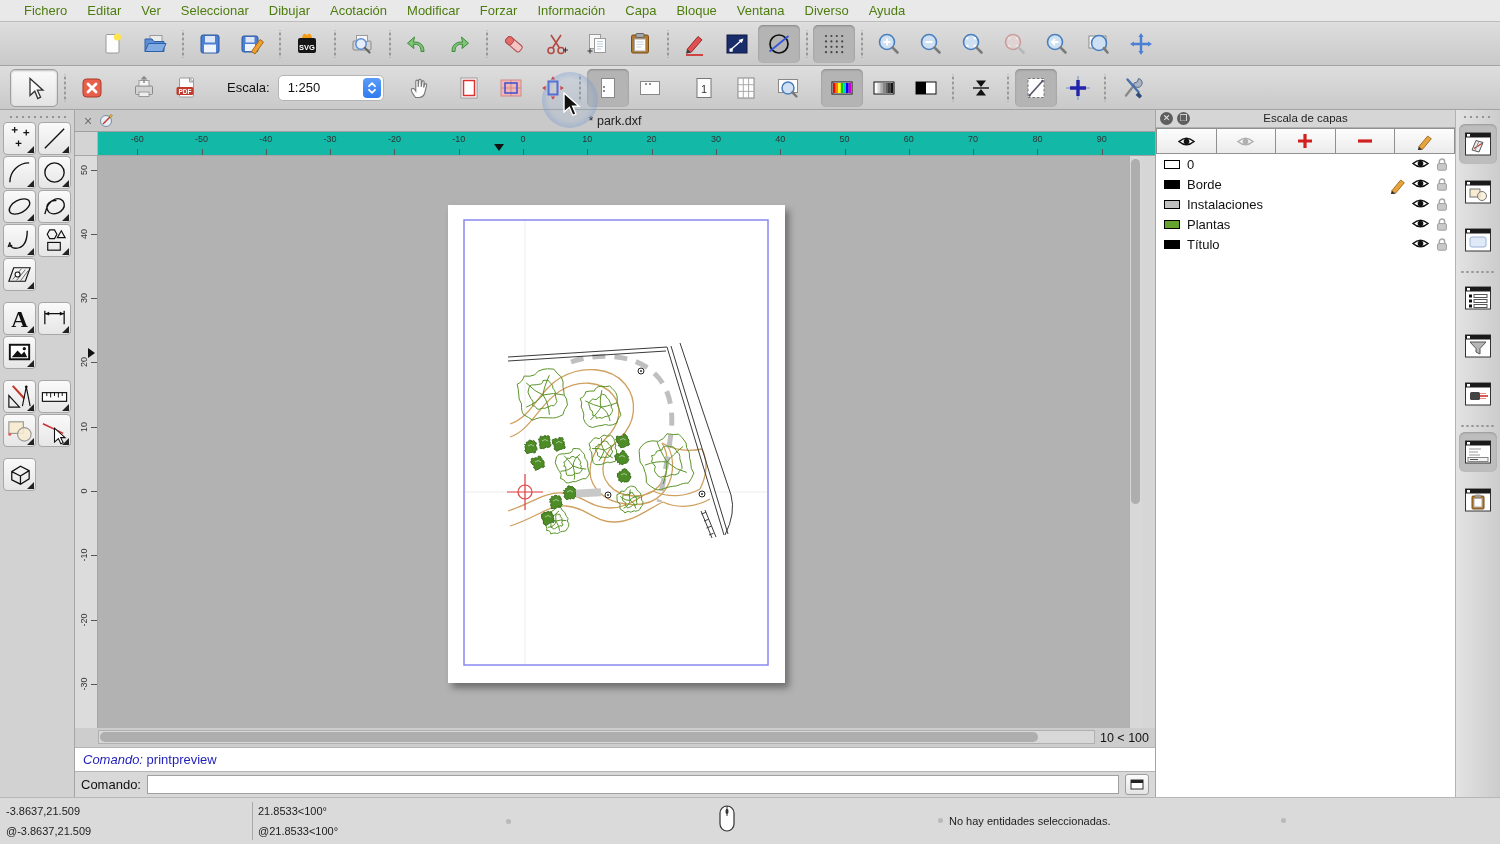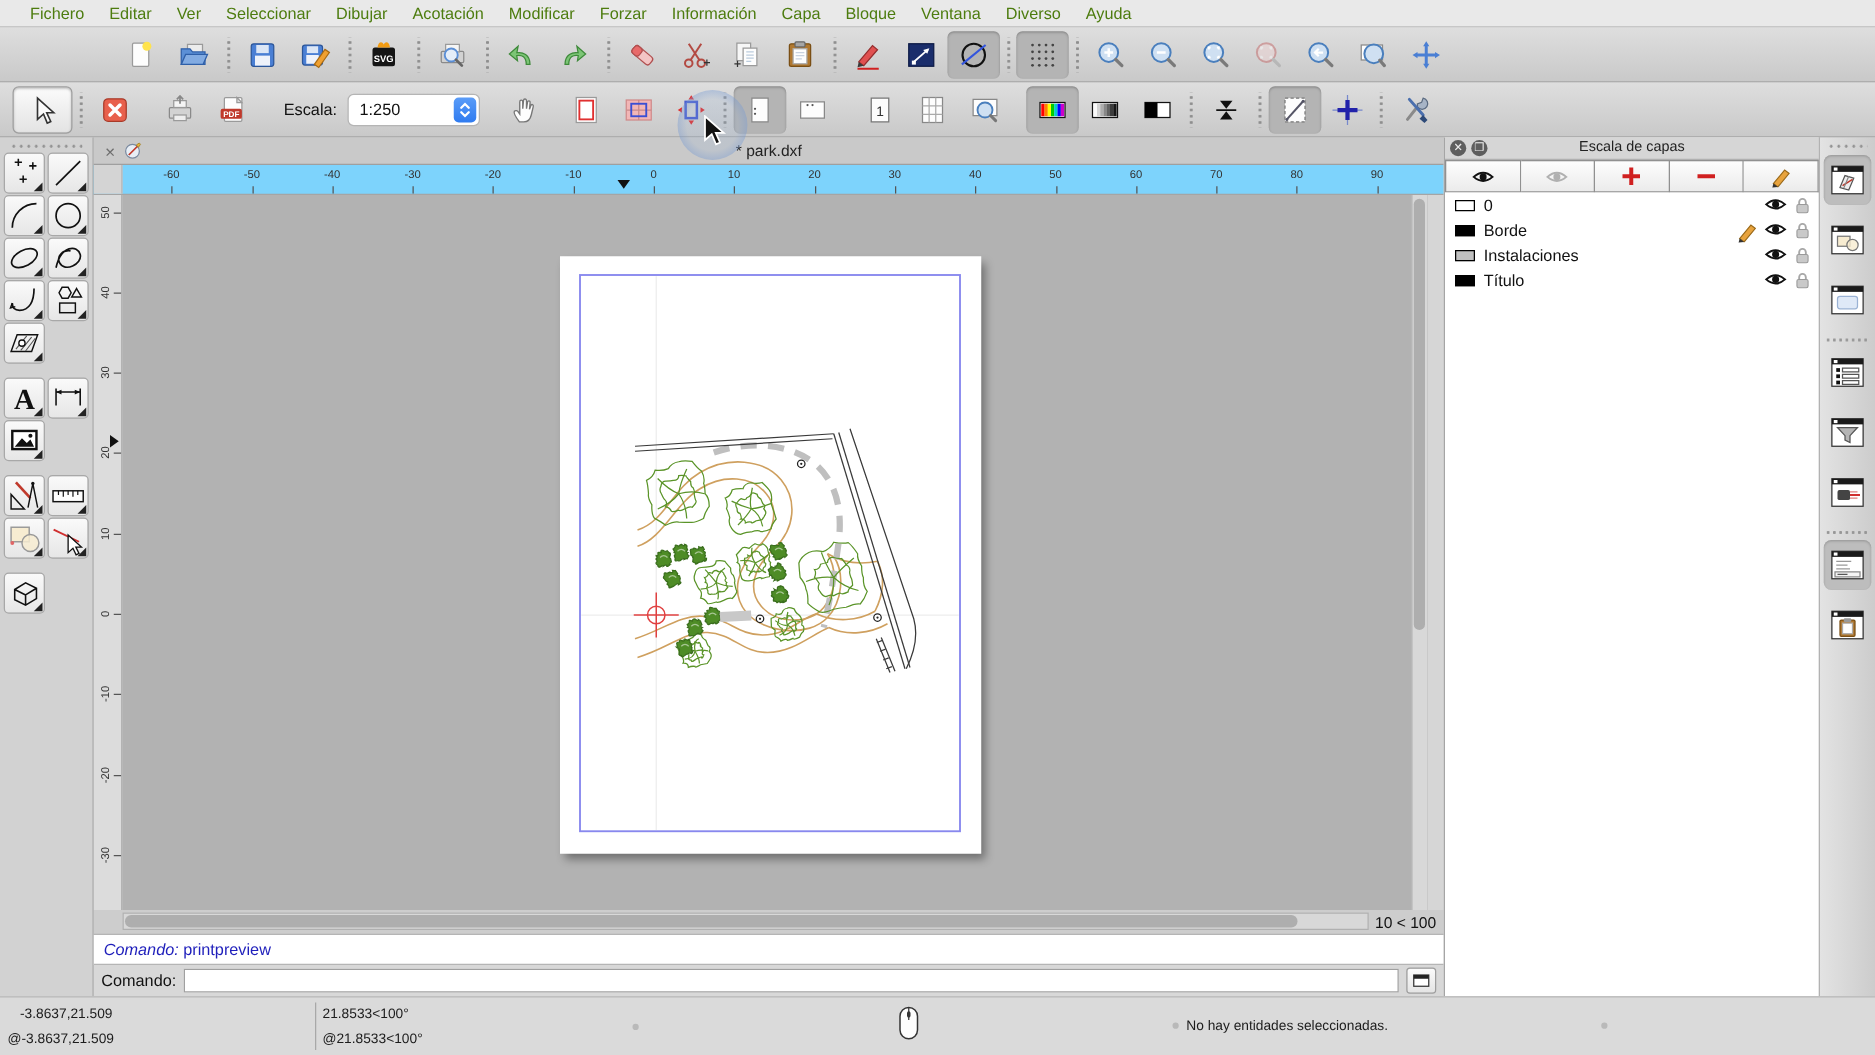--- a/index.html
+++ b/index.html
@@ -37,21 +37,21 @@
           background-image:radial-gradient(circle,#949494 1px,transparent 1.4px);background-size:6px 4px;background-repeat:repeat-x;}
   .tool{position:absolute;width:33px;height:33px;background:linear-gradient(#fafafa,#e6e6e6);
         border:1px solid #a8a8a8;border-radius:4px;box-sizing:border-box;display:flex;align-items:center;justify-content:center;}
   .tool::after{content:"";position:absolute;right:1px;bottom:1px;border-style:solid;border-width:0 0 7px 7px;
         border-color:transparent transparent #222 transparent;}
   .center{position:absolute;left:75px;top:0;width:1080px;height:687px;}
   .tabbar{position:absolute;left:0;top:0;width:1080px;height:22px;background:#c9c9c9;border-bottom:1px solid #9f9f9f;box-sizing:border-box;}
   .tab-close{position:absolute;left:6px;top:3px;font-size:14px;color:#6e6e6e;width:14px;text-align:center;line-height:16px;}
   .tab-appicon{position:absolute;left:24px;top:3px;}
   .tab-title{position:absolute;left:0;top:0;width:100%;text-align:center;font-size:12.5px;color:#222;line-height:22px;}
-  .rulerh{position:absolute;left:0;top:22px;width:1080px;height:24px;background:#7dd3fc;border-bottom:1px solid #a5a5a5;box-sizing:border-box;overflow:hidden;}
+  .rulerh{position:absolute;left:0;top:22px;width:1080px;height:24px;background:#14b8a6;border-bottom:1px solid #a5a5a5;box-sizing:border-box;overflow:hidden;}
   .ruler-corner{position:absolute;left:0;top:0;width:23px;height:24px;background:#d4d4d4;border-right:1px solid #b5b5b5;box-sizing:border-box;}
   .rh-num{position:absolute;top:2px;transform:translateX(-50%);font-size:9px;color:#333;}
   .rh-tick{position:absolute;bottom:0;width:1px;height:6px;background:#555;}
   .rh-marker{position:absolute;top:12px;width:0;height:0;border:5px solid transparent;border-top:7px solid #111;transform:translateX(-50%);}
   .canvasrow{position:absolute;left:0;top:46px;width:1080px;height:572px;}
   .rulerv{position:absolute;left:0;top:0;width:23px;height:572px;background:#dcdcdc;border-right:1px solid #a5a5a5;box-sizing:border-box;overflow:hidden;}
   .rv-num{position:absolute;left:2px;width:14px;text-align:center;font-size:9px;color:#333;transform:translateY(-50%) rotate(-90deg);}
   .rv-tick{position:absolute;right:0;height:1px;width:6px;background:#555;}
   .rv-marker{position:absolute;left:13px;width:0;height:0;border:5px solid transparent;border-left:7px solid #111;transform:translateY(-50%);}
   .viewport{position:absolute;left:23px;top:0;width:1044px;height:572px;background:#b2b2b2;overflow:hidden;}
@@ -868,20 +868,32 @@
             <span class="ico" style="right: 24px;"><svg width="21" height="15" viewBox="0 0 22 16">
                 <path d="M3 8 Q11 1 19 8 Q11 15 3 8 Z" fill="none" stroke="#111" stroke-width="1.7"></path>
                 <circle cx="11" cy="8" r="3" fill="#111"></circle>
               </svg></span>
             <span class="ico" style="right: 5px;"><svg width="16" height="16" viewBox="0 0 18 17">
                 <path d="M6 8 V6 a3 3 0 0 1 6 0 V8" fill="none" stroke="#a8a8a8" stroke-width="1.7"></path>
                 <rect x="4" y="8" width="10" height="7.5" rx="1.5" fill="#c9c9c9" stroke="#9a9a9a"></rect>
               </svg></span>
           </div>
           <div class="layer-row">
+            <div class="sw" style="background: rgb(102, 163, 46);"></div>
+            <span class="nm">Plantas</span>
+            <span class="ico" style="right: 24px;"><svg width="21" height="15" viewBox="0 0 22 16">
+                <path d="M3 8 Q11 1 19 8 Q11 15 3 8 Z" fill="none" stroke="#111" stroke-width="1.7"></path>
+                <circle cx="11" cy="8" r="3" fill="#111"></circle>
+              </svg></span>
+            <span class="ico" style="right: 5px;"><svg width="16" height="16" viewBox="0 0 18 17">
+                <path d="M6 8 V6 a3 3 0 0 1 6 0 V8" fill="none" stroke="#a8a8a8" stroke-width="1.7"></path>
+                <rect x="4" y="8" width="10" height="7.5" rx="1.5" fill="#c9c9c9" stroke="#9a9a9a"></rect>
+              </svg></span>
+          </div>
+          <div class="layer-row">
             <div class="sw" style="background: rgb(0, 0, 0);"></div>
             <span class="nm">Título</span>
             <span class="ico" style="right: 24px;"><svg width="21" height="15" viewBox="0 0 22 16">
                 <path d="M3 8 Q11 1 19 8 Q11 15 3 8 Z" fill="none" stroke="#111" stroke-width="1.7"></path>
                 <circle cx="11" cy="8" r="3" fill="#111"></circle>
               </svg></span>
             <span class="ico" style="right: 5px;"><svg width="16" height="16" viewBox="0 0 18 17">
                 <path d="M6 8 V6 a3 3 0 0 1 6 0 V8" fill="none" stroke="#a8a8a8" stroke-width="1.7"></path>
                 <rect x="4" y="8" width="10" height="7.5" rx="1.5" fill="#c9c9c9" stroke="#9a9a9a"></rect>
               </svg></span>
@@ -968,21 +980,21 @@
             <rect x="4" y="5" width="3" height="2.5" fill="#fff"></rect>
             <rect x="9" y="11" width="12" height="13" rx="1" fill="#b07830" stroke="#7a4f15"></rect>
             <rect x="12" y="9.5" width="6" height="3" rx="1" fill="#999"></rect>
             <rect x="11" y="13.5" width="8" height="8.5" fill="#fdfdfd" stroke="#aaa"></rect>
           </svg>
         </div>
       </div>
   </div>
 
   <div class="statusbar">
-    <div class="sb-line" style="left:16px;top:7px;">-3.8637,21.509</div>
+    <div class="sb-line" style="left:6px;top:7px;">-3.8637,21.509</div>
     <div class="sb-line" style="left:6px;top:27px;">@-3.8637,21.509</div>
     <div class="sb-div"></div>
     <div class="sb-line" style="left:258px;top:7px;">21.8533&lt;100°</div>
     <div class="sb-line" style="left:258px;top:27px;">@21.8533&lt;100°</div>
     <div class="sb-dot" style="left:506px;top:21px;"></div>
     <div class="sb-mouse">
       <svg width="22" height="30" viewBox="0 0 22 30">
           <rect x="4" y="2" width="14" height="25" rx="7" fill="#fdfdfd" stroke="#333" stroke-width="1.2"></rect>
           <line x1="11" y1="2" x2="11" y2="12" stroke="#333" stroke-width="1"></line>
           <rect x="9.6" y="5" width="2.8" height="5" rx="1.4" fill="#333"></rect>

